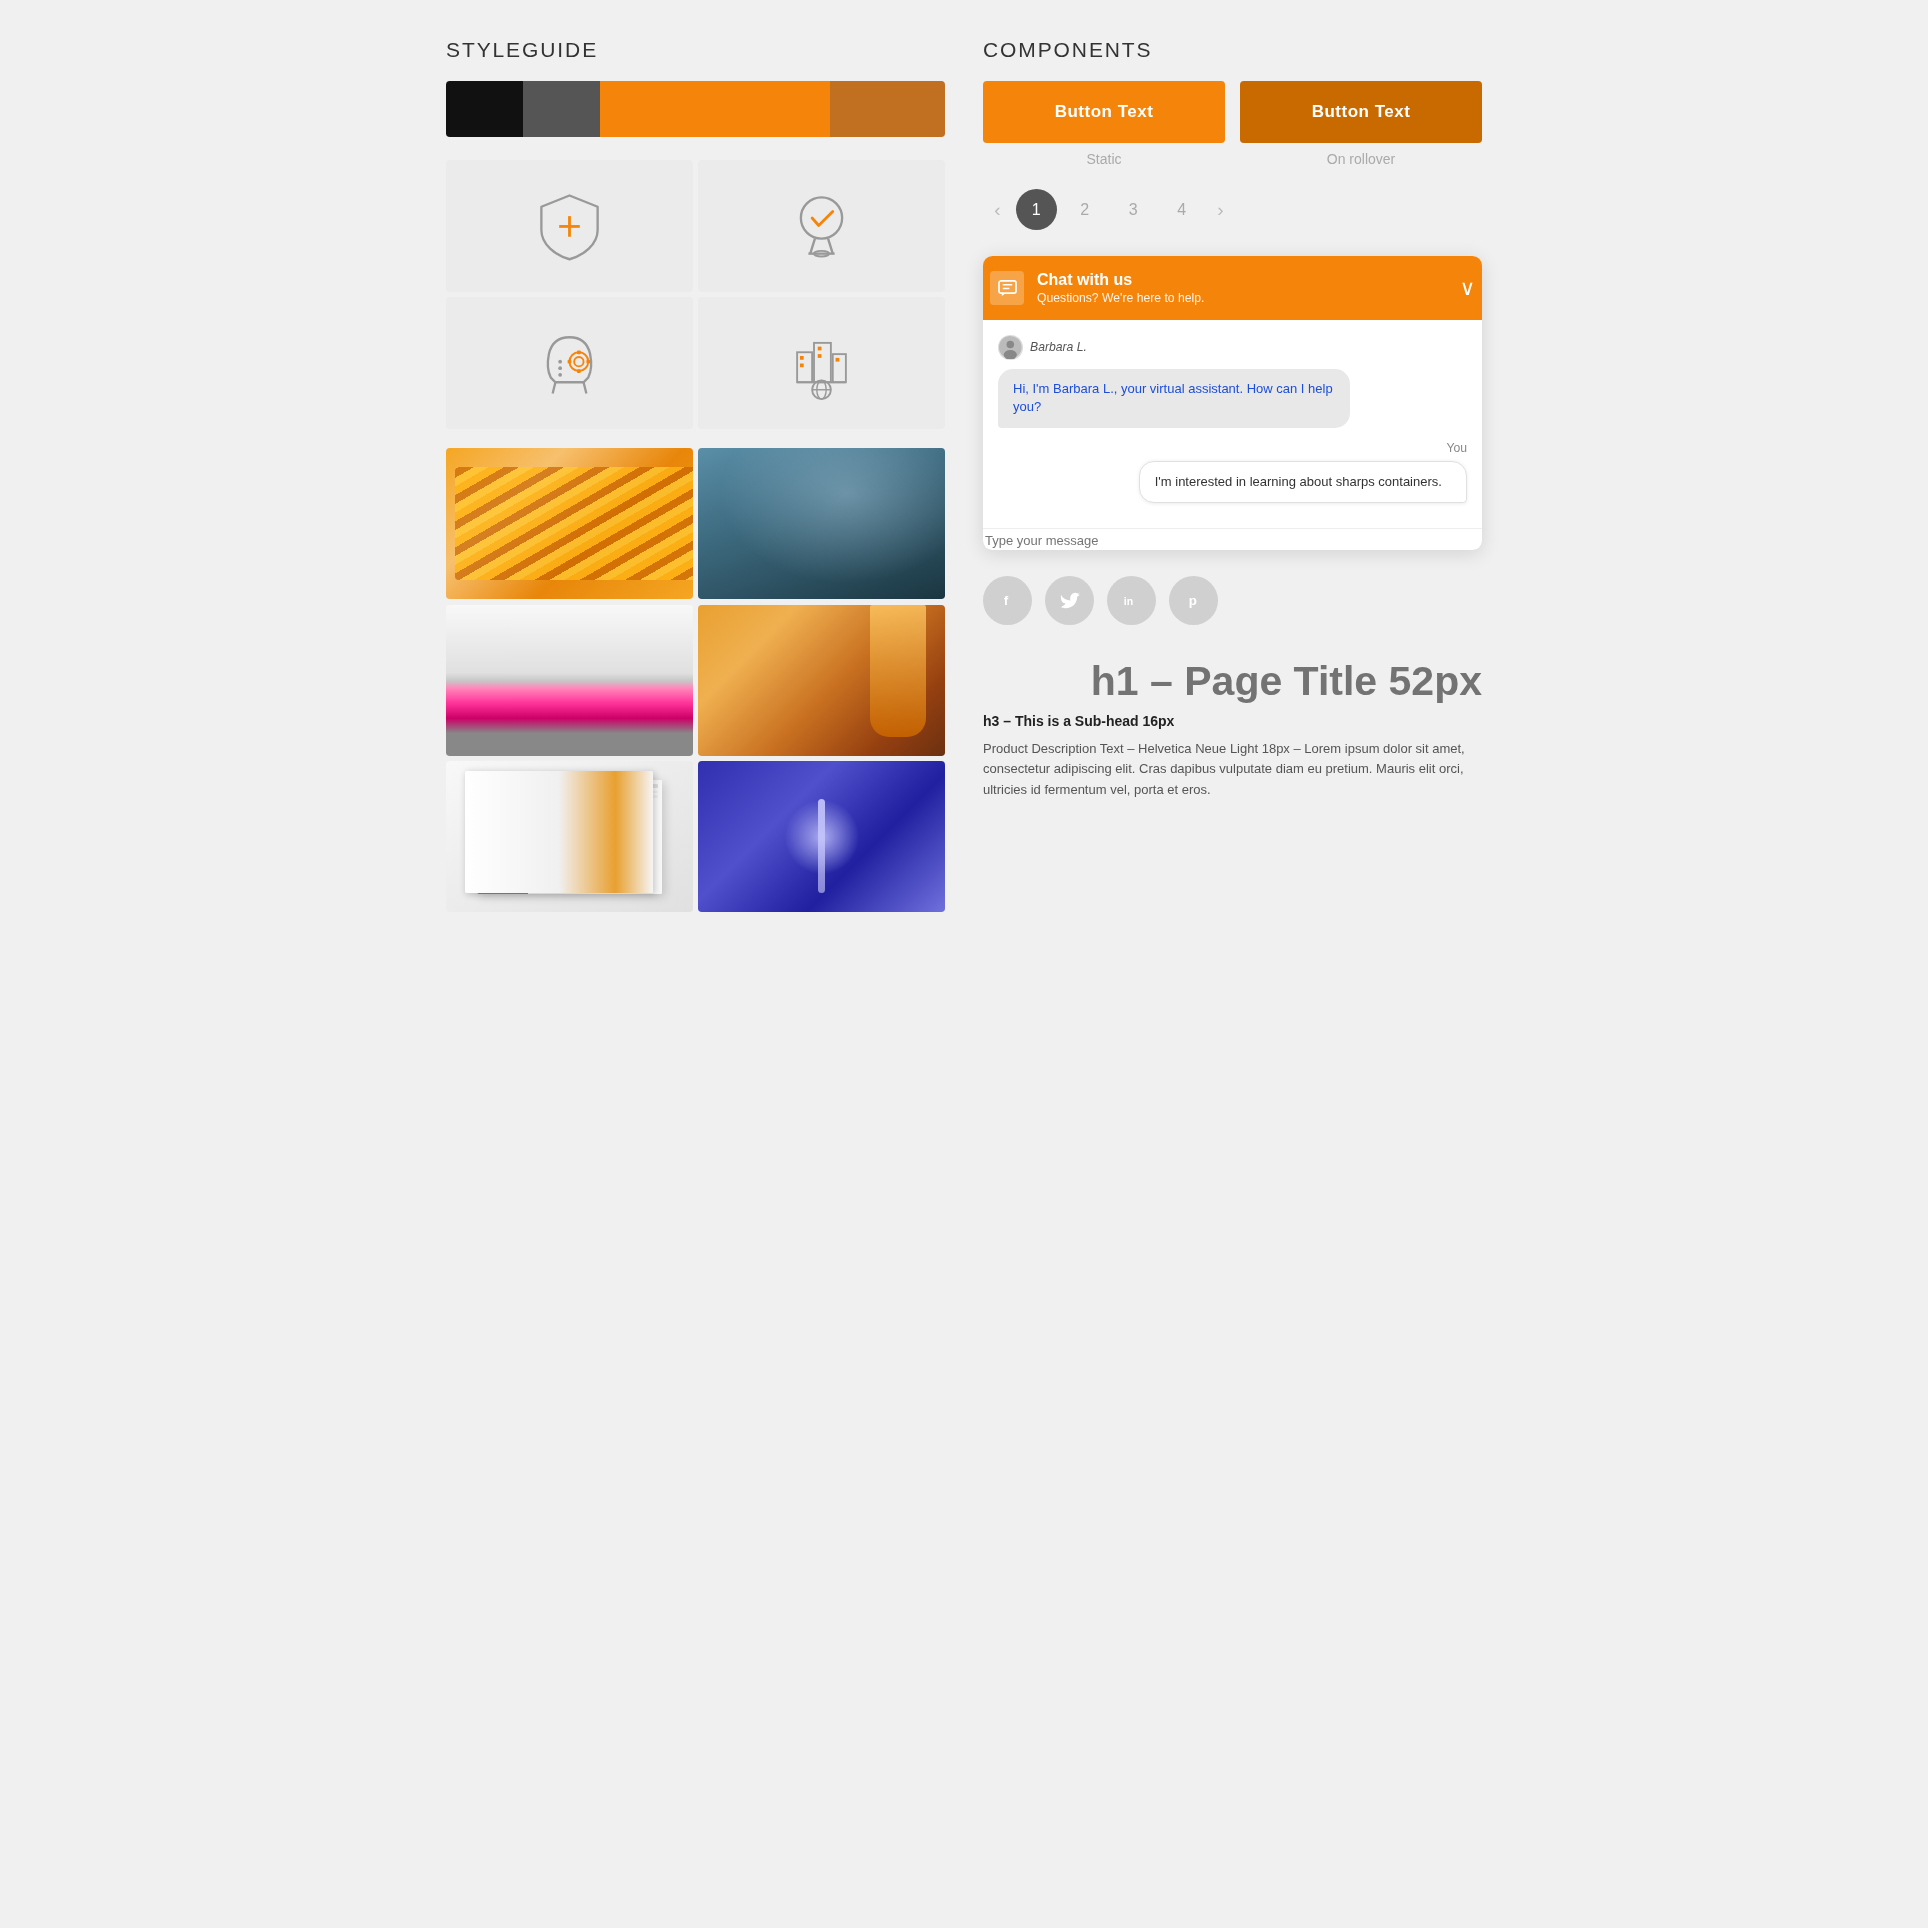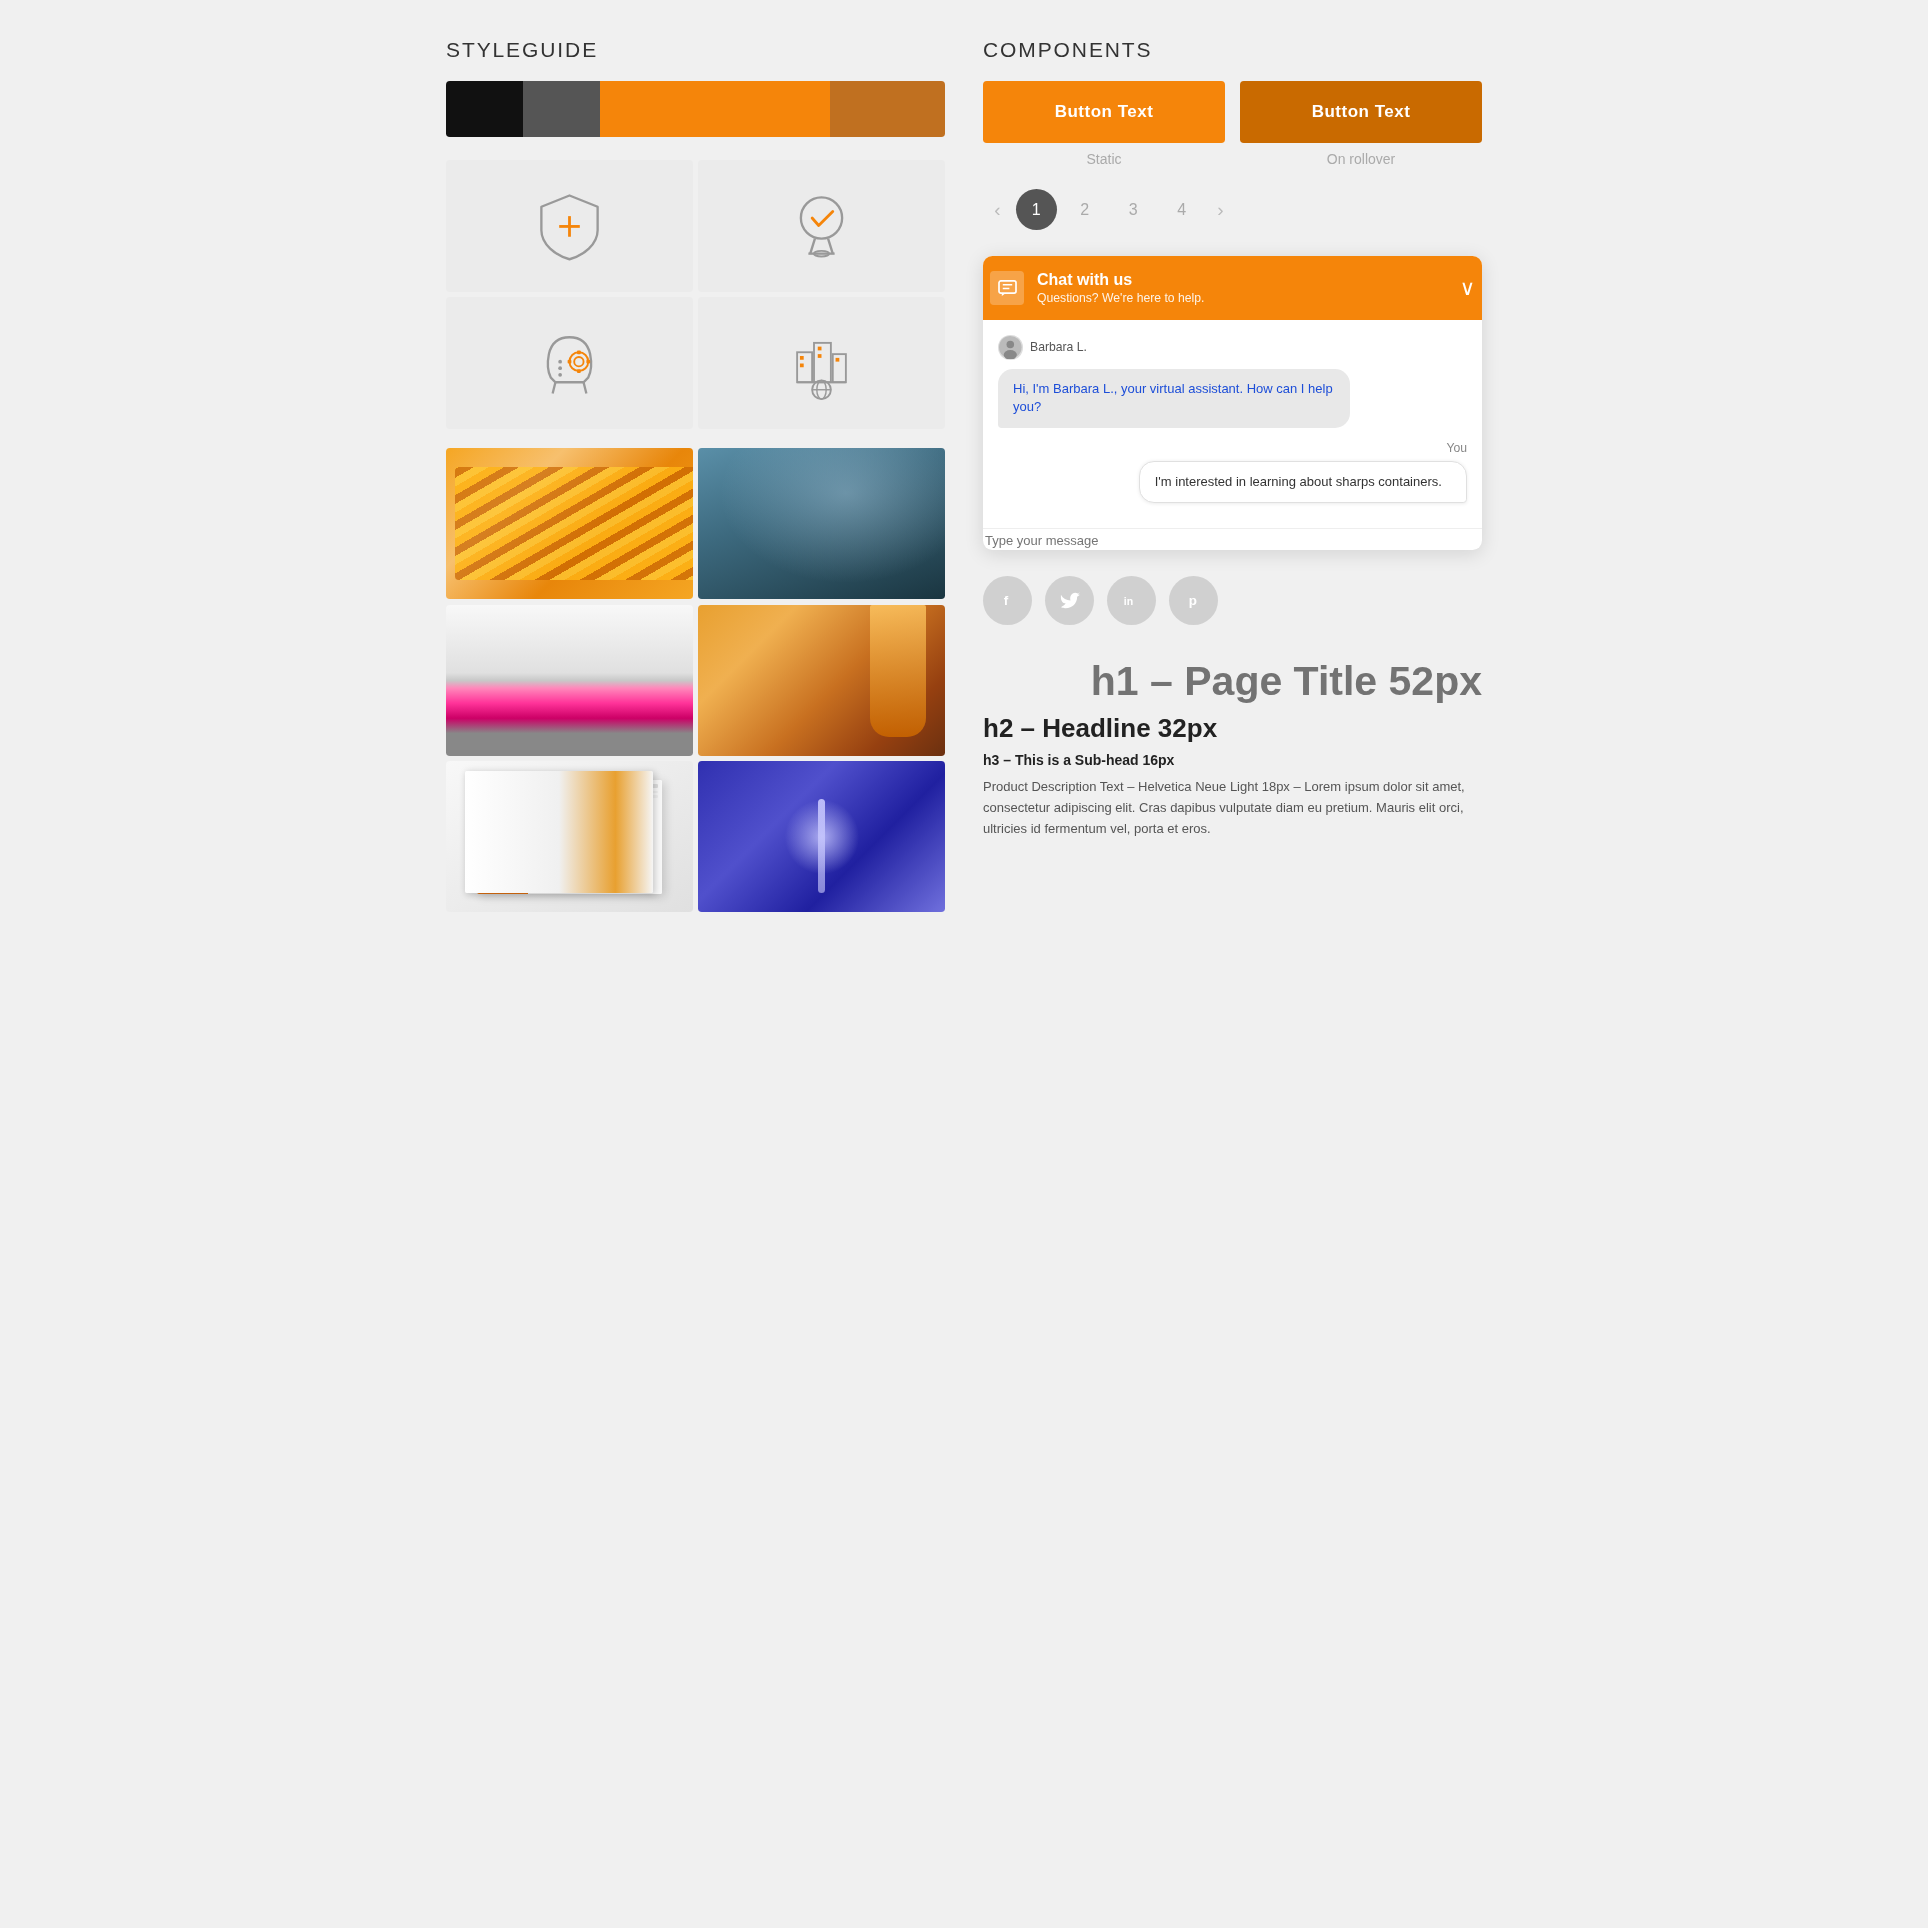--- a/index.html
+++ b/index.html
@@ -261,20 +261,21 @@
     }
     .chat-body {
       padding: 15px;
       min-height: 188px;
     }
     .chat-agent-row {
       display: flex;
       align-items: center;
       gap: 7.5px;
       margin-bottom: 9.4px;
+      font-style: italic;
     }
     .chat-avatar {
       width: 24.5px;
       height: 24.5px;
       border-radius: 50%;
       background: #ddd;
       display: flex;
       align-items: center;
       justify-content: center;
       font-size: 11.3px;
@@ -558,20 +559,19 @@
       </div>
       <div class="social-icon">
         <svg width="21" height="21" viewBox="0 0 22 22" style="font-size:20px">
           <text x="6" y="16" font-size="14" fill="white" font-weight="bold" font-family="Arial">p</text>
         </svg>
       </div>
     </div>
 
     <div class="typography-section">
       <div class="typo-h1">h1 – Page Title 52px</div>
-      <div class="typo-h2">h2 – Headline 32px</div>
       <div class="typo-h3">h3 – This is a Sub-head 16px</div>
       <div class="typo-body">Product Description Text – Helvetica Neue Light 18px – Lorem ipsum dolor sit amet, consectetur adipiscing elit. Cras dapibus vulputate diam eu pretium. Mauris elit orci, ultricies id fermentum vel, porta et eros.</div>
     </div>
   </div>
 
 </div>
 
 
 </body></html>

